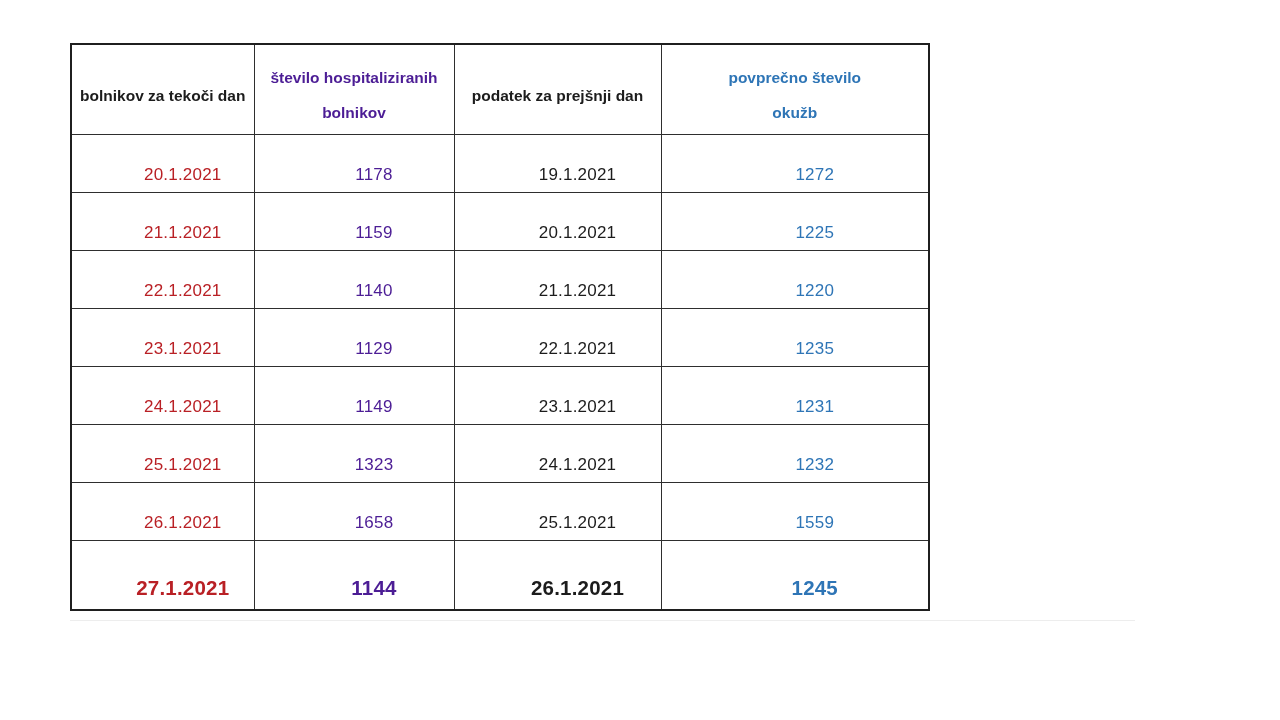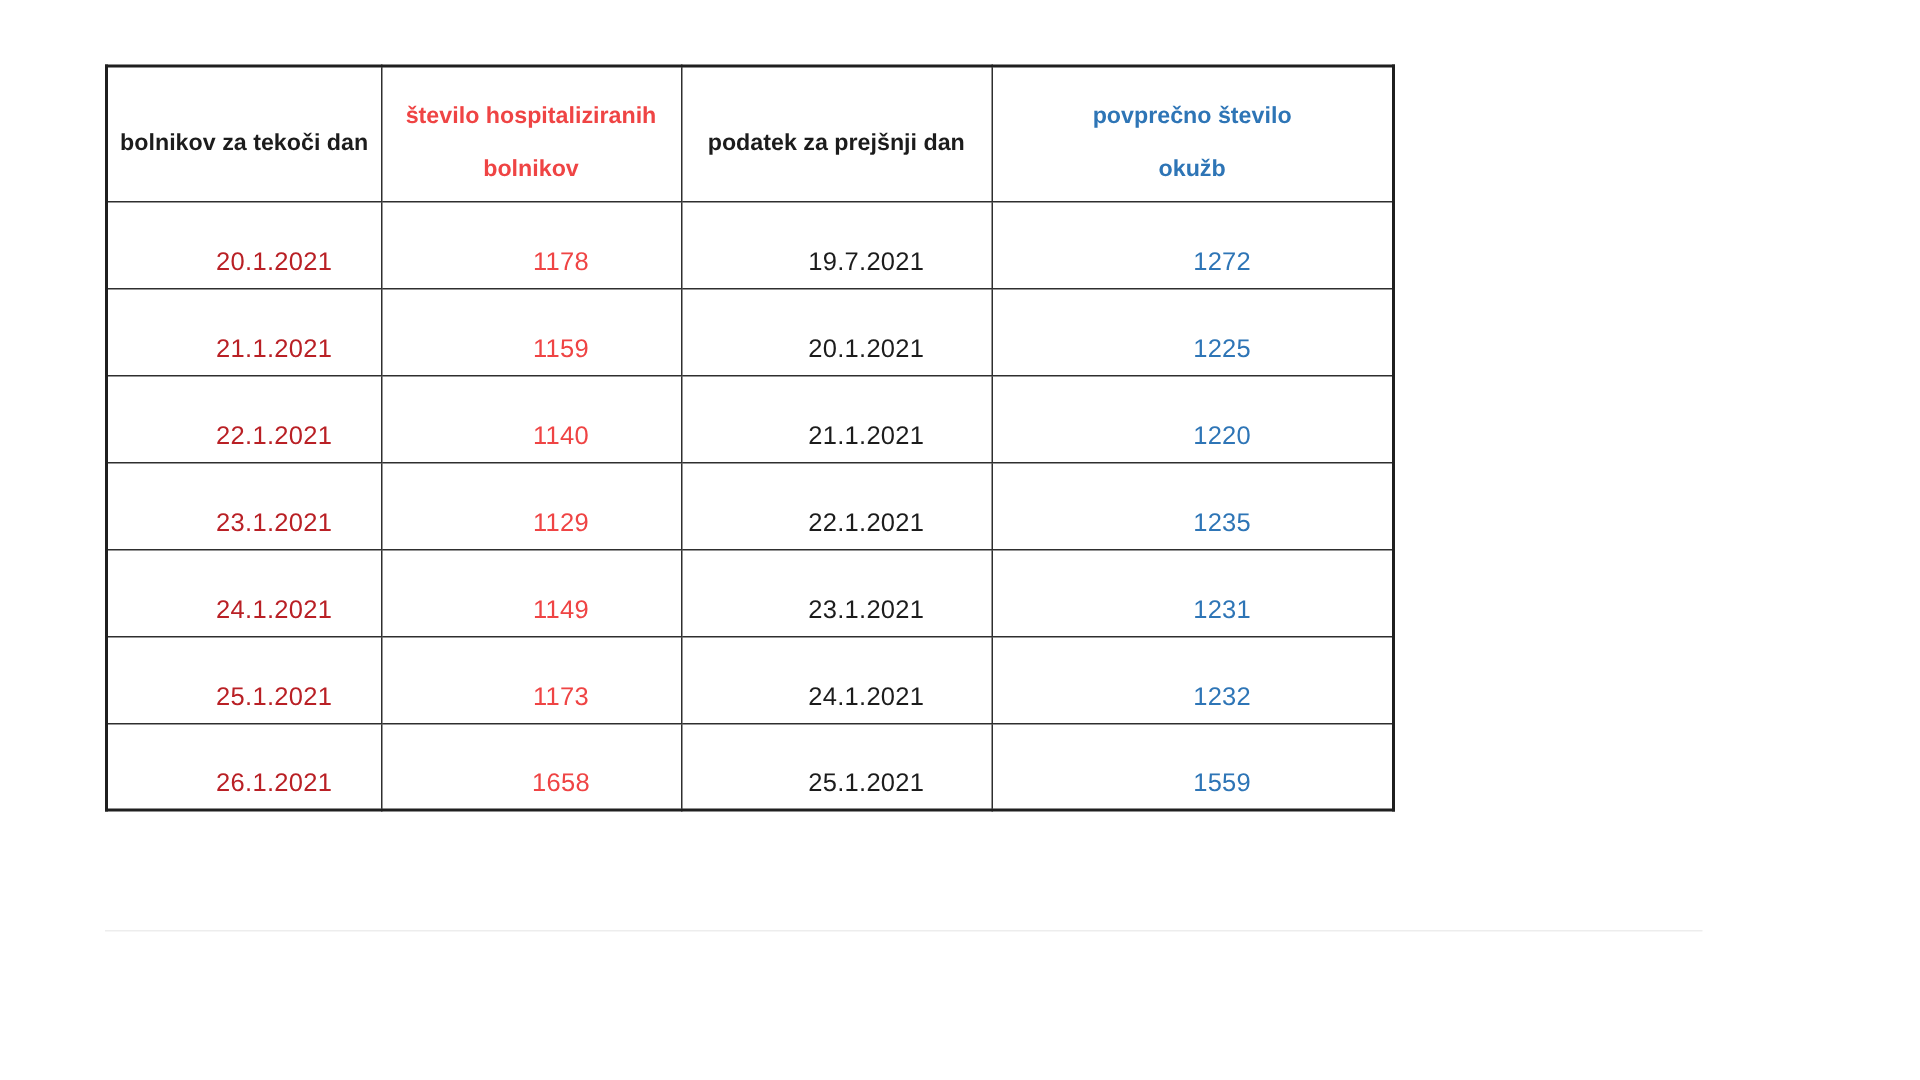--- a/index.html
+++ b/index.html
@@ -41,21 +41,21 @@
     letter-spacing: 0.2px;
     padding-left: 40px;
   }
   tr.emphasis-row td {
     height: 70px;
     font-size: 20.5px;
     font-weight: 700;
     padding-bottom: 9px;
   }
   .c-red   { color: #B92025; }
-  .c-green { color: #ef4444; }
+  .c-green { color: #4c1d95; }
   .c-blue  { color: #2E75B6; margin-top: 39px; }
   .c-black { color: #1c1c1c; }
 
   .ghost-line {
     position: absolute;
     left: 70px; top: 620px;
     width: 1065px; height: 1px;
     background: rgba(0,0,0,0.07);
   }
 </style>
@@ -88,21 +88,21 @@
         <th class="c-blue">
           <span class="hline">povprečno število</span>
           <span class="hline">okužb</span>
         </th>
       </tr>
     </thead>
     <tbody>
       <tr>
         <td class="c-red">20.1.2021</td>
         <td class="c-green">1178</td>
-        <td class="c-black">19.7.2021</td>
+        <td class="c-black">19.1.2021</td>
         <td class="c-blue">1272</td>
       </tr>
       <tr>
         <td class="c-red">21.1.2021</td>
         <td class="c-green">1159</td>
         <td class="c-black">20.1.2021</td>
         <td class="c-blue">1225</td>
       </tr>
       <tr>
         <td class="c-red">22.1.2021</td>
@@ -117,28 +117,34 @@
         <td class="c-blue">1235</td>
       </tr>
       <tr>
         <td class="c-red">24.1.2021</td>
         <td class="c-green">1149</td>
         <td class="c-black">23.1.2021</td>
         <td class="c-blue">1231</td>
       </tr>
       <tr>
         <td class="c-red">25.1.2021</td>
-        <td class="c-green">1173</td>
+        <td class="c-green">1323</td>
         <td class="c-black">24.1.2021</td>
         <td class="c-blue">1232</td>
       </tr>
       <tr>
         <td class="c-red">26.1.2021</td>
         <td class="c-green">1658</td>
         <td class="c-black">25.1.2021</td>
         <td class="c-blue">1559</td>
       </tr>
+      <tr class="emphasis-row">
+        <td class="c-red">27.1.2021</td>
+        <td class="c-green">1144</td>
+        <td class="c-black">26.1.2021</td>
+        <td class="c-blue">1245</td>
+      </tr>
     </tbody>
   </table>
 
   <div class="ghost-line"></div>
 
 </div>
 
 </body></html>

